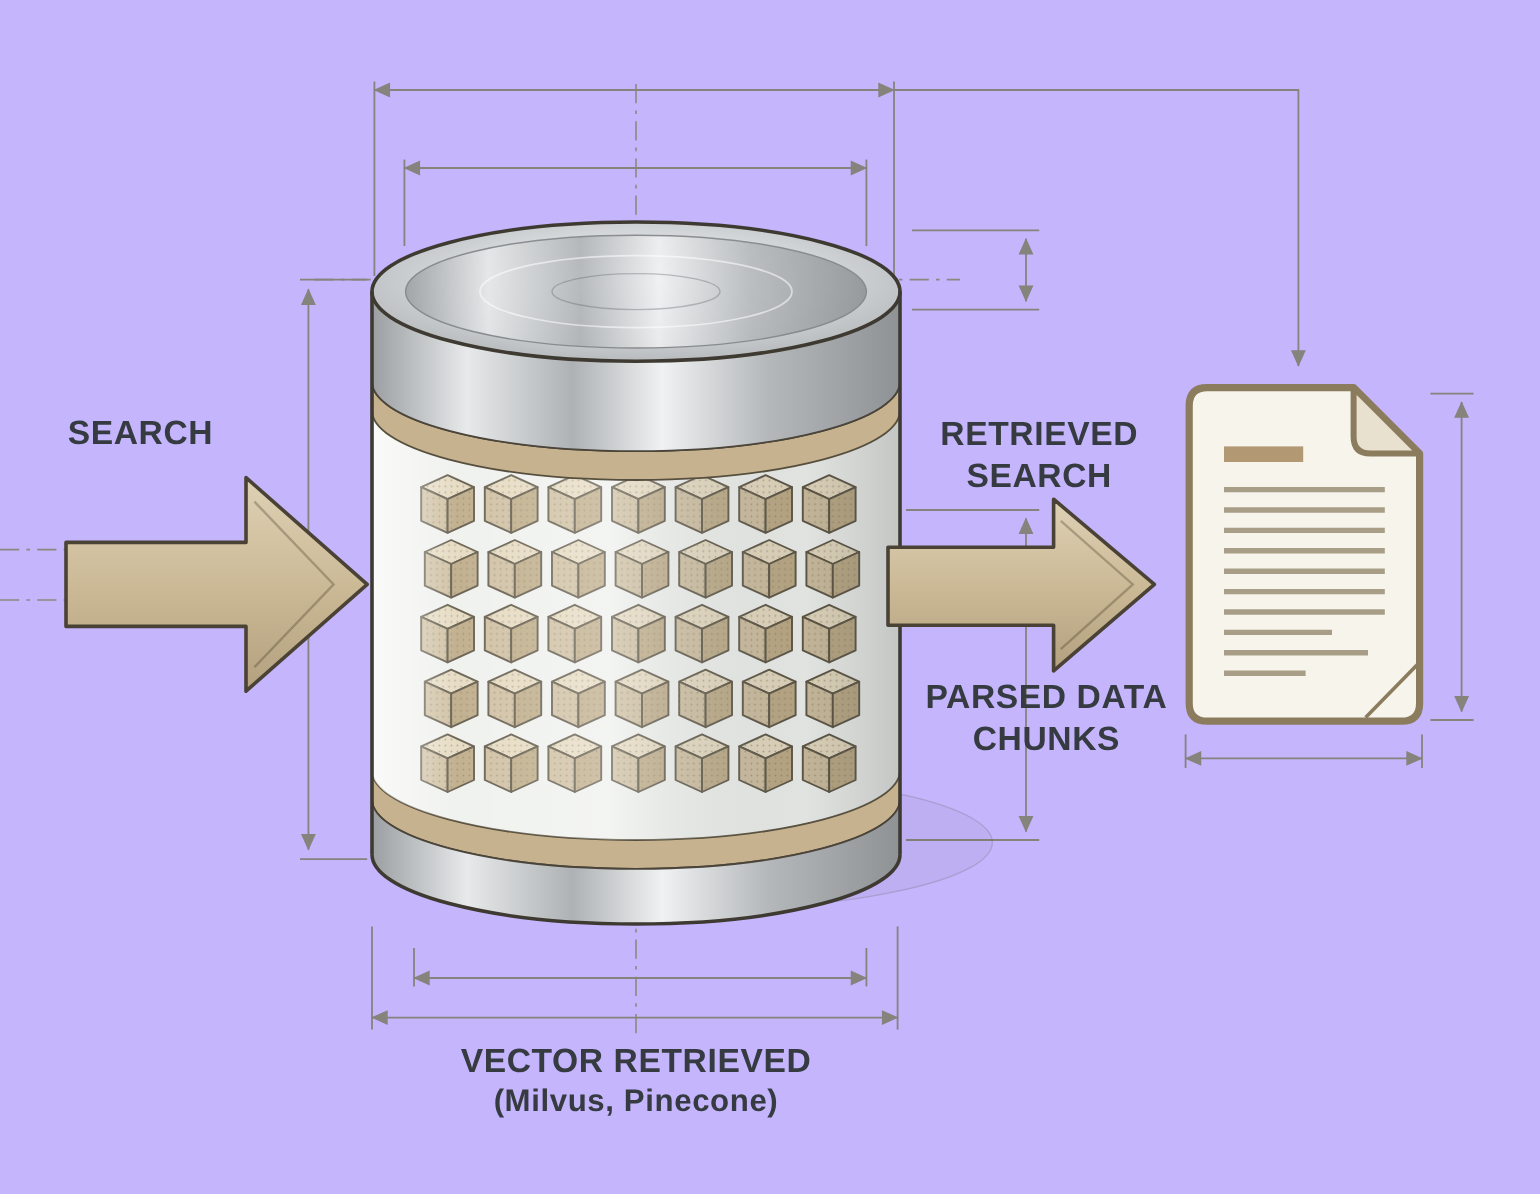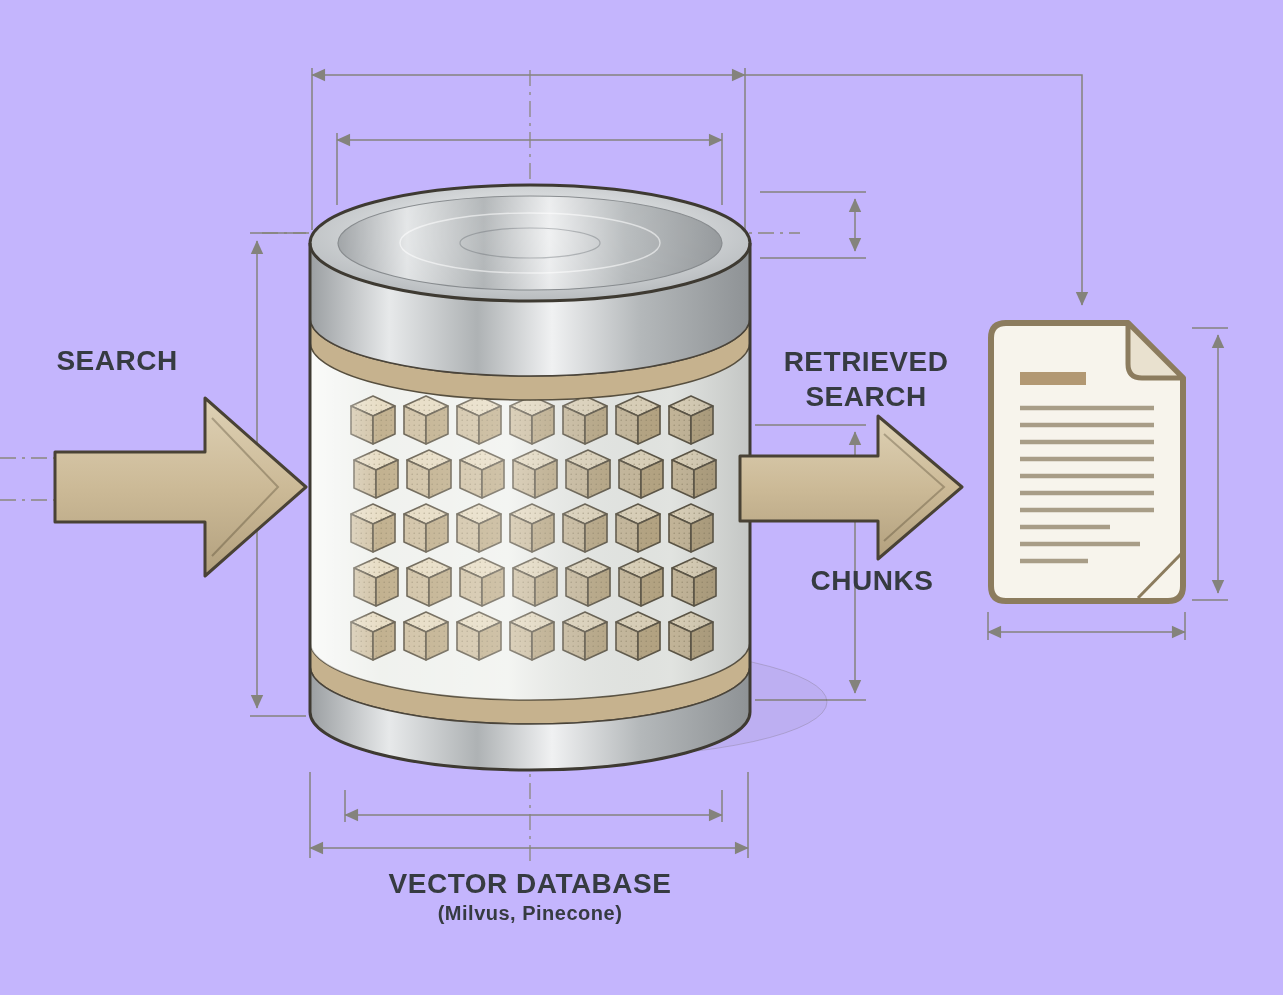--- a/index.html
+++ b/index.html
@@ -14,21 +14,21 @@
   .label{
     position:absolute;
     font-weight:bold;
     font-size:28px;
     line-height:1.25;
     color:#363b41;
     text-align:center;
     letter-spacing:0.5px;
   }
   .label span{display:block;}
-  .label .subtitle{font-size:20px;}
+  .label .subtitle{font-size:26px;}
 </style>
 </head>
 <body>
 
 <div class="canvas">
 
 <svg width="1283" height="995" viewBox="0 0 1283 995">
   <defs>
     <linearGradient id="metalH" x1="0" y1="0" x2="1" y2="0">
       <stop offset="0" stop-color="#9b9fa2"></stop>
@@ -213,24 +213,25 @@
 <div class="label" style="left:14px;top:343px;width:206px">
   <span>SEARCH</span>
 </div>
 
 <div class="label" style="left:752px;top:344px;width:228px">
   <span>RETRIEVED</span>
   <span>SEARCH</span>
 </div>
 
 <div class="label" style="left:752px;top:563px;width:240px">
+  <span>PARSED DATA</span>
   <span>CHUNKS</span>
 </div>
 
 <div class="label" style="left:972px;top:663px;width:230px">
 </div>
 
 <div class="label" style="left:355px;top:866px;width:350px">
-  <span>VECTOR DATABASE</span>
+  <span>VECTOR RETRIEVED</span>
   <span class="subtitle">(Milvus, Pinecone)</span>
 </div>
 
 </div>
 
 </body></html>

